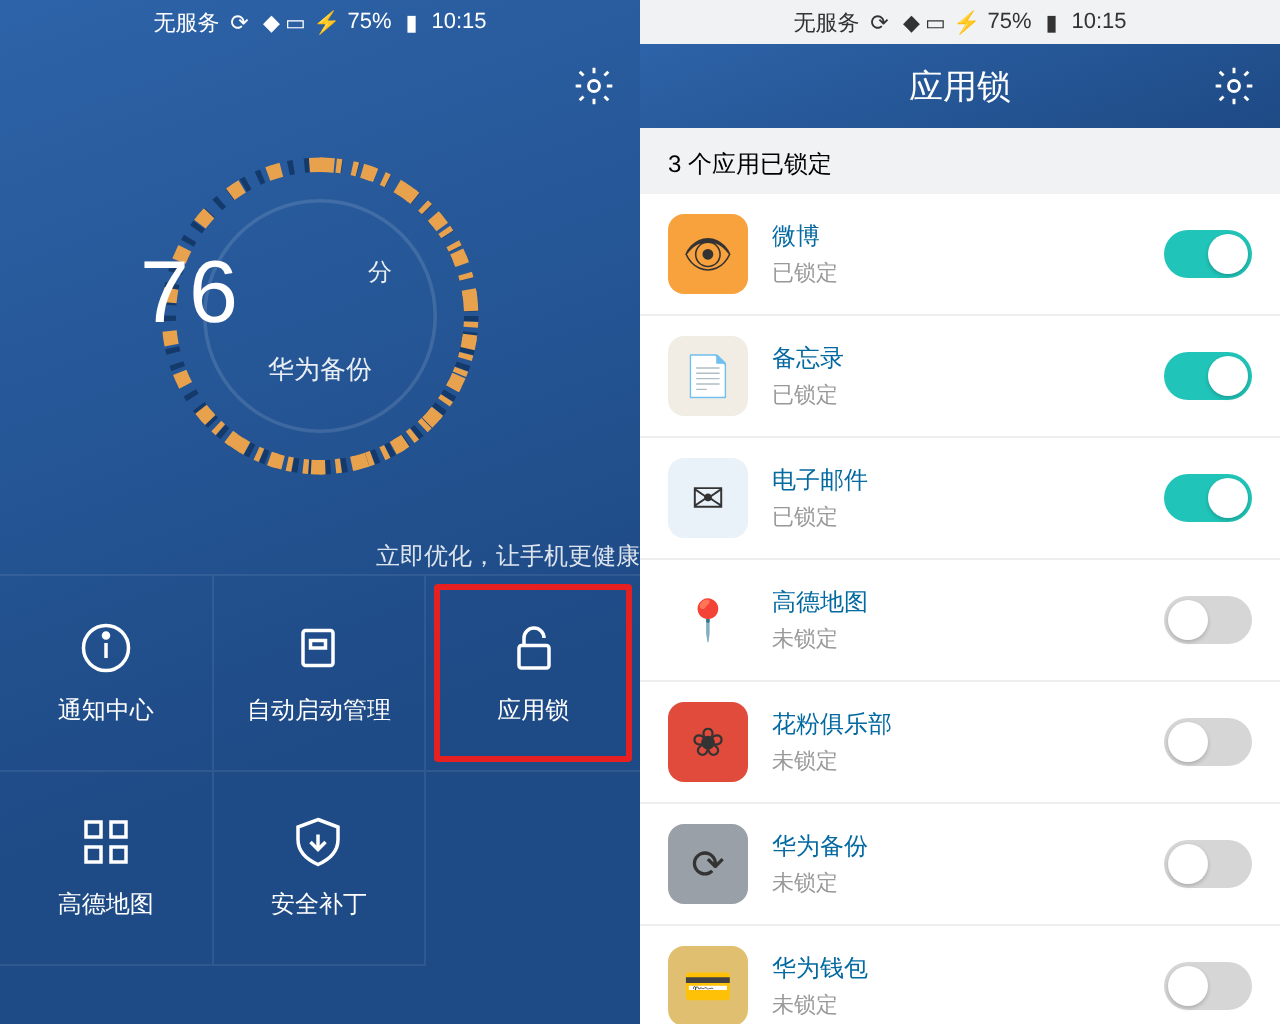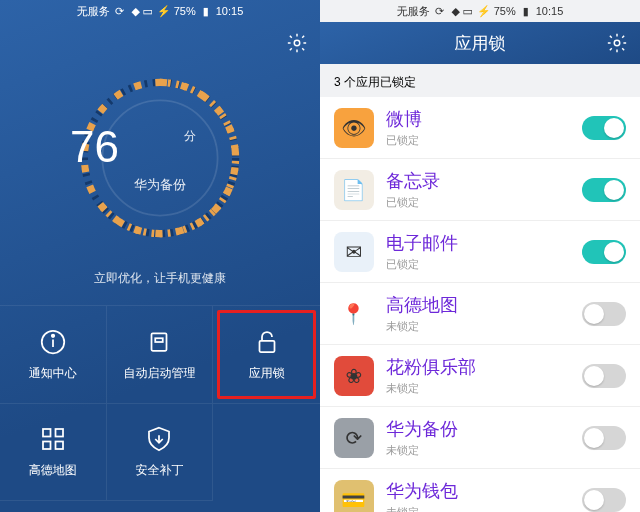--- a/index.html
+++ b/index.html
@@ -23,36 +23,36 @@
   .headrow .gear { position: absolute; right: 12px; top: 50%; transform: translateY(-50%); width: 22px; height: 22px; cursor: pointer; }
 
   
   .gauge-wrap { display: flex; justify-content: center; margin-top: 4px; }
   .gauge { width: 180px; height: 180px; position: relative; }
   .gauge svg { width: 100%; height: 100%; }
   .gauge .num { position: absolute; top: 54px; left: 0; right: 0; font-size: 44px; font-weight: 300; }
   .gauge .pt { position: absolute; top: 60px; left: 114px; font-size: 12px; opacity: .9; }
   .gauge .tap { position: absolute; top: 108px; left: 0; right: 0; text-align: center; font-size: 13px; opacity: .9; }
 
-  .slogan { text-align: center; font-size: 12px; opacity: .85; margin-top: 22px; }
-
-  
-  .grid { display: grid; grid-template-columns: repeat(3, 1fr); height: 196px; margin-top: 18px; border-top: 1px solid rgba(255,255,255,.08); }
+  .slogan { text-align: right; font-size: 12px; opacity: .85; margin-top: 22px; }
+
+  
+  .grid { display: grid; grid-template-columns: repeat(3, 1fr); height: 196px; border-top: 1px solid rgba(255,255,255,.08); }
   .cell { display: flex; flex-direction: column; align-items: center; justify-content: center; gap: 8px; border-right: 1px solid rgba(255,255,255,.08); border-bottom: 1px solid rgba(255,255,255,.08); font-size: 12px; cursor: pointer; position: relative; }
   .cell:nth-child(3n) { border-right: none; }
   .cell .ic { width: 30px; height: 30px; display: flex; align-items: center; justify-content: center; }
   .highlight { position: absolute; inset: 4px; border: 3px solid #e62020; border-radius: 2px; pointer-events: none; }
 
   
   .subhead { padding: 10px 14px 6px; font-size: 12px; color: #000000; }
   .list { background: #fff; }
   .row { display: flex; align-items: center; gap: 12px; padding: 10px 14px; border-bottom: 1px solid #eee; }
   .row .appic { width: 40px; height: 40px; border-radius: 8px; background: #eee; display: flex; align-items: center; justify-content: center; flex-shrink: 0; }
   .row .txt { flex: 1; }
-  .row .name { font-size: 18px; color: #6d28d9; }
+  .row .name { font-size: 12px; color: #0369a1; }
   .row .state { font-size: 11px; color: #999; margin-top: 2px; }
   .toggle { width: 44px; height: 24px; border-radius: 12px; background: #d6d6d6; position: relative; cursor: pointer; flex-shrink: 0; }
   .toggle::after { content: ""; position: absolute; width: 20px; height: 20px; background: #fff; border-radius: 50%; top: 2px; left: 2px; box-shadow: 0 1px 2px rgba(0,0,0,.2); transition: left .1s; }
   .toggle.on { background: #21c4b8; }
   .toggle.on::after { left: 22px; }
 </style>
 </head>
 <body>
 
 <div class="wrap">

